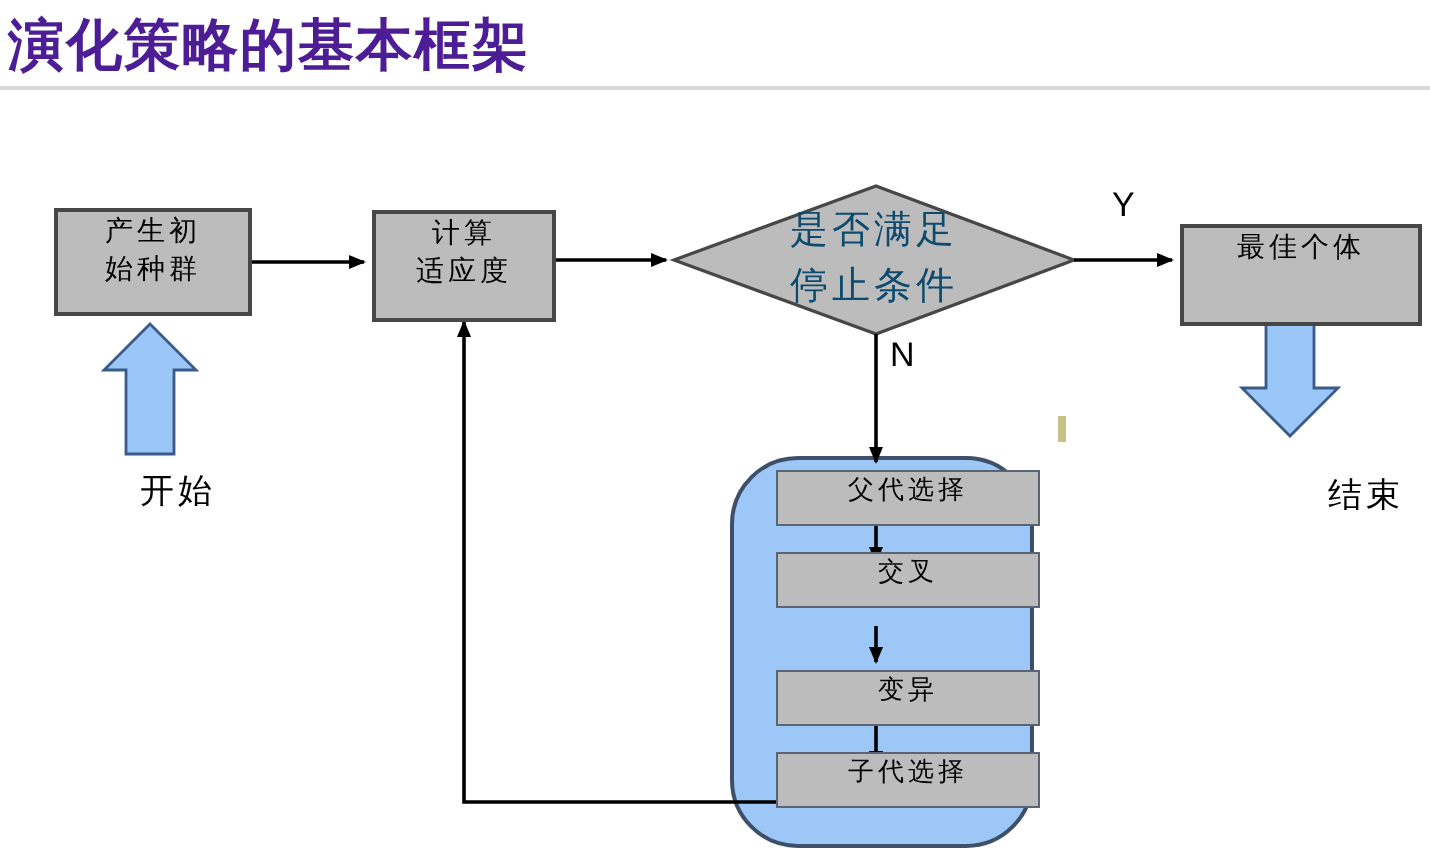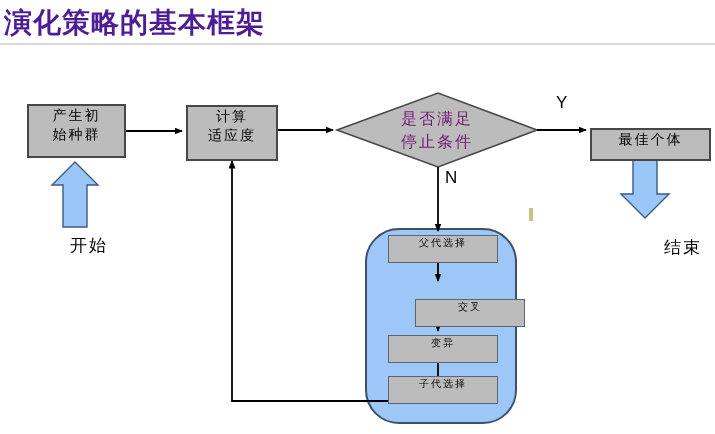--- a/index.html
+++ b/index.html
@@ -43,37 +43,37 @@
     letter-spacing:2px;
   }
   .container-loop{
     position:absolute;left:365px;top:228px;width:152px;height:196px;
     box-sizing:border-box;
     background:var(--container-fill,#9cc7f7);
     border:2.5px solid var(--container-border,#3d5068);
     border-radius:34px;
   }
   .inner-box{
-    left:388px;width:110px;height:28px;
+    left:388px;width:132px;height:28px;
     border-width:1.5px;
     border-color:var(--inner-border,#5a6472);
-    font-size:10px;
+    font-size:13px;
   }
   .flow-label{
     position:absolute;color:#000;font-size:17px;
     white-space:nowrap;letter-spacing:2px;
   }
   .yn-label{
     position:absolute;color:#000;font-size:17px;font-weight:500;
   }
   .diamond-text{
     position:absolute;left:357px;top:107px;width:160px;height:46px;
     display:flex;align-items:center;justify-content:center;
-    text-align:center;font-size:16px;line-height:1.45;
-    white-space:pre-line;color:#701a75;letter-spacing:2px;
+    text-align:center;font-size:19px;line-height:1.45;
+    white-space:pre-line;color:#0c4a6e;letter-spacing:2px;
   }
   .cursor-mark{
     position:absolute;left:529px;top:208px;width:4px;height:13px;
     background:var(--cursor-mark,#c6c184);
   }
 </style>
 </head>
 <body>
 
 <div class="slide">
@@ -112,28 +112,28 @@
   </div>
 
   <div class="box" style="left:186px;top:105px;width:92px;height:56px;">
     <span>计算
 适应度</span>
   </div>
 
   <div class="diamond-text">是否满足
 停止条件</div>
 
-  <div class="box" style="left:590px;top:128px;width:121px;height:33px;">
+  <div class="box" style="left:590px;top:112px;width:121px;height:51px;">
     <span>最佳个体</span>
   </div>
 
   <div class="box inner-box" style="top:235px;">
     <span>父代选择</span>
   </div>
-  <div class="box inner-box" style="top:299px;margin-left:27px;">
+  <div class="box inner-box" style="top:276px;">
     <span>交叉</span>
   </div>
   <div class="box inner-box" style="top:335px;">
     <span>变异</span>
   </div>
   <div class="box inner-box" style="top:376px;">
     <span>子代选择</span>
   </div>
 
   <div class="yn-label" style="left:556px;top:93px;">Y</div>

